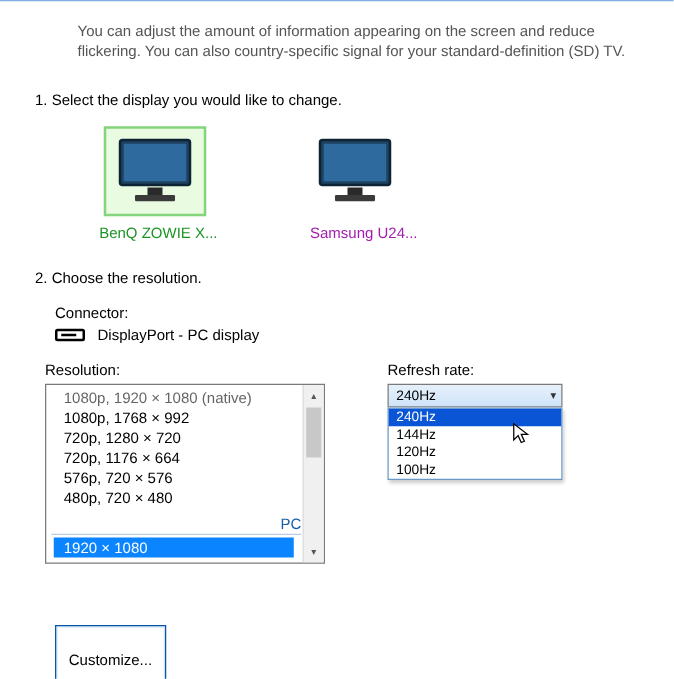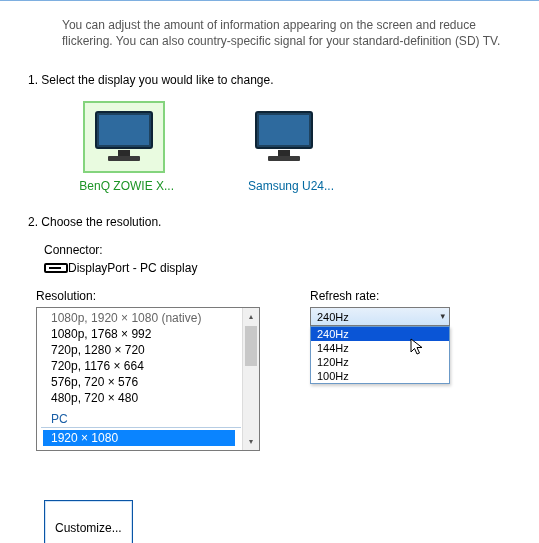--- a/index.html
+++ b/index.html
@@ -40,25 +40,25 @@
     width: 82px; height: 72px;
     margin: 0 auto 6px auto;
     display: flex; align-items: center; justify-content: center;
   }
   .display-item.selected .monitor-frame {
     border: 2px solid #84d47d;
     background: #e9fbe0;
   }
   .display-label { font-size: 12px; white-space: nowrap; overflow: hidden; text-overflow: ellipsis; }
   .display-item.selected .display-label { color: #1c9425; }
-  .display-item:not(.selected) .display-label { color: #0369a1; }
+  .display-item:not(.selected) .display-label { color: #a21caf; }
 
   .connector-block { margin-left: 44px; margin-bottom: 14px; }
   .connector-label { margin-bottom: 4px; color: #000; }
-  .connector-line { display: flex; align-items: center; }
+  .connector-line { display: flex; align-items: center; gap: 10px; }
   .port-icon {
     width: 24px; height: 10px;
     border: 2px solid #000;
     border-radius: 2px;
     position: relative;
   }
   .port-icon::after {
     content: '';
     position: absolute; left: 3px; top: 2px; width: 12px; height: 2px; background: #000;
   }
@@ -96,20 +96,21 @@
   .list-inner { margin-right: 17px; padding: 2px 0 0 14px; }
   .list-item { padding: 1px 0; color: #000; }
   .list-item.faded { color: #4a4a4a; opacity: 0.85; }
   .list-group {
     margin: 6px 0 2px -10px;
     color: #1a5fa6;
     border-bottom: 1px solid #b7cde3;
     padding-bottom: 1px;
     padding-left: 10px;
     width: 200px;
+    text-align: right;
   }
   .list-item.selected {
     background: #0a84ff;
     color: #fff;
     margin-left: -8px;
     padding-left: 8px;
     width: 192px;
   }
 
   .right-col { flex: 1; position: relative; }

